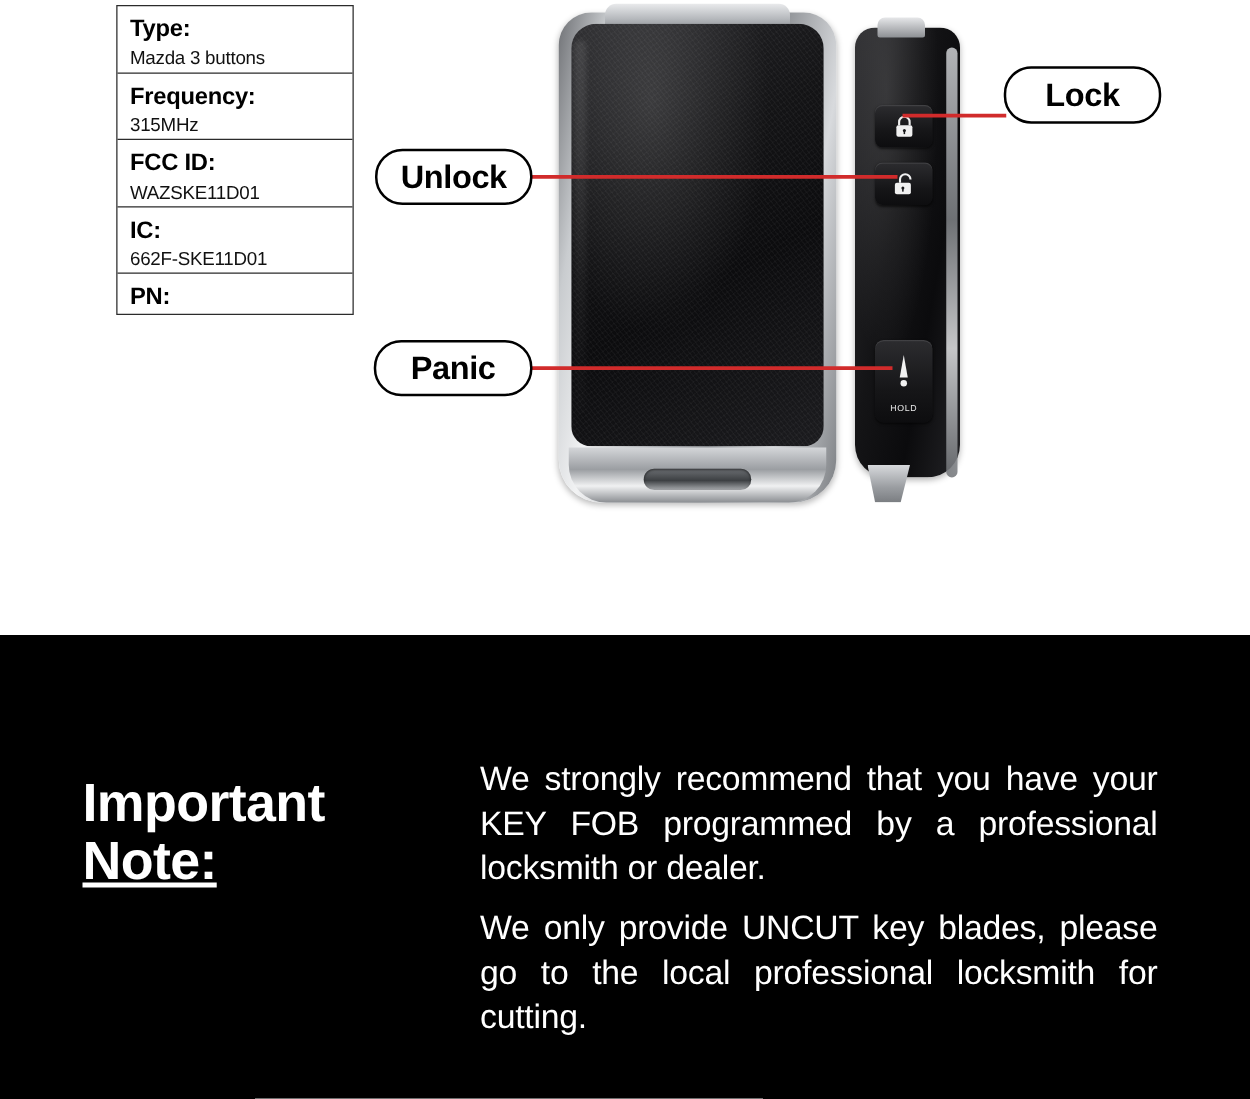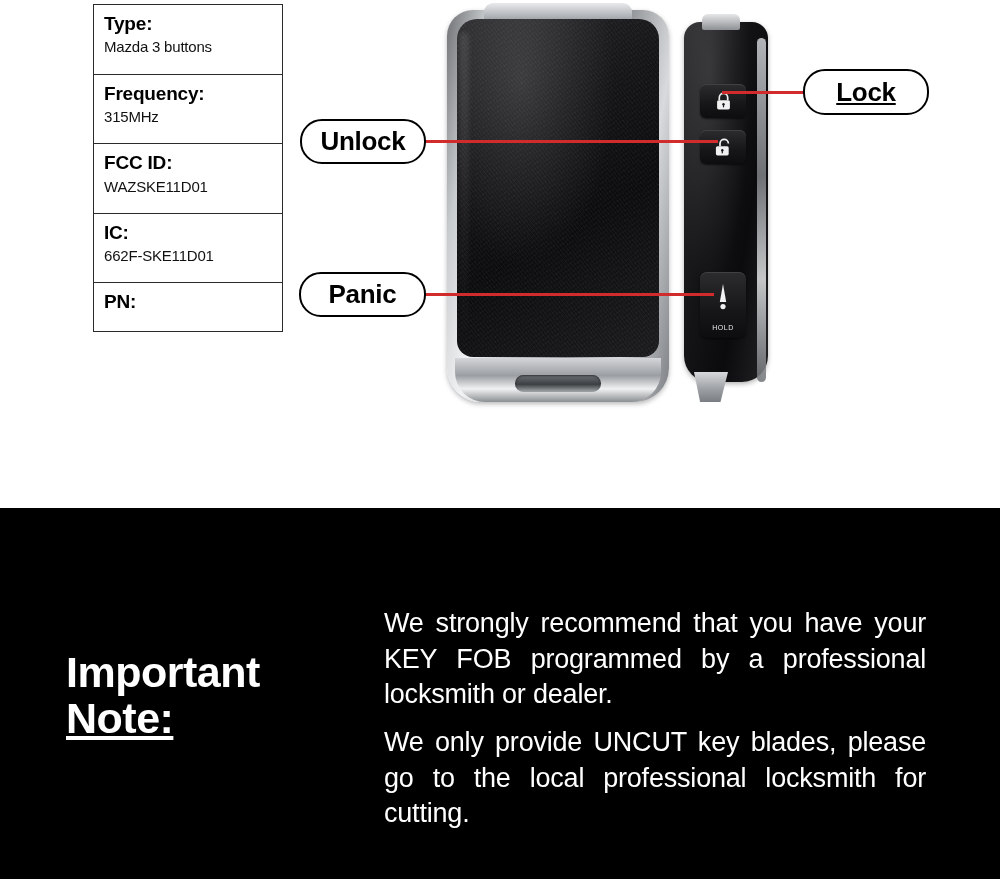--- a/index.html
+++ b/index.html
@@ -29,21 +29,21 @@
     position: absolute;
     left: 93px;
     top: 4px;
     width: 190px;
     border: 1px solid #2b2b2b;
     background: #fff;
     box-sizing: border-box;
   }
   .spec-row {
     border-bottom: 1px solid #2b2b2b;
-    padding: 8px 10px 17px 10px;
+    padding: 8px 10px 1px 10px;
     box-sizing: border-box;
   }
   .spec-row:last-child { border-bottom: none; }
   .spec-label {
     font-size: 19px;
     font-weight: bold;
     color: #000;
     line-height: 1.18;
     letter-spacing: -0.2px;
   }
@@ -215,21 +215,21 @@
     align-items: center;
     justify-content: center;
     font-size: 26px;
     font-weight: bold;
     color: #000;
     letter-spacing: -0.3px;
     box-sizing: border-box;
   }
   #callout-unlock { left: 300px; top: 119px; width: 126px; height: 45px; }
   #callout-panic  { left: 299px; top: 272px; width: 127px; height: 45px; }
-  #callout-lock   { left: 803px; top: 69px;  width: 126px; height: 46px; text-decoration: underline; }
+  #callout-lock   { left: 803px; top: 53px;  width: 126px; height: 46px; }
 
   .leader {
     position: absolute;
     background: #d12b2b;
     height: 3px;
   }
   #leader-unlock { left: 424px; top: 140px; width: 294px; }
   #leader-panic  { left: 424px; top: 293px; width: 290px; }
   #leader-lock   { left: 722px; top: 91px;  width: 83px; }
 
@@ -246,21 +246,20 @@
   #note-title {
     position: absolute;
     left: 66px;
     top: 620px;
     width: 290px;
     font-size: 43px;
     font-weight: bold;
     line-height: 1.08;
     color: #fff;
     letter-spacing: -0.5px;
-    margin-top: 29px;
   }
   #note-title .l2 { display:block;text-decoration:underline; }
   #note-body {
     position: absolute;
     left: 372px;
     top: 594px;
     width: 566px;
     font-size: 27px;
     line-height: 1.32;
     color: #fff;

